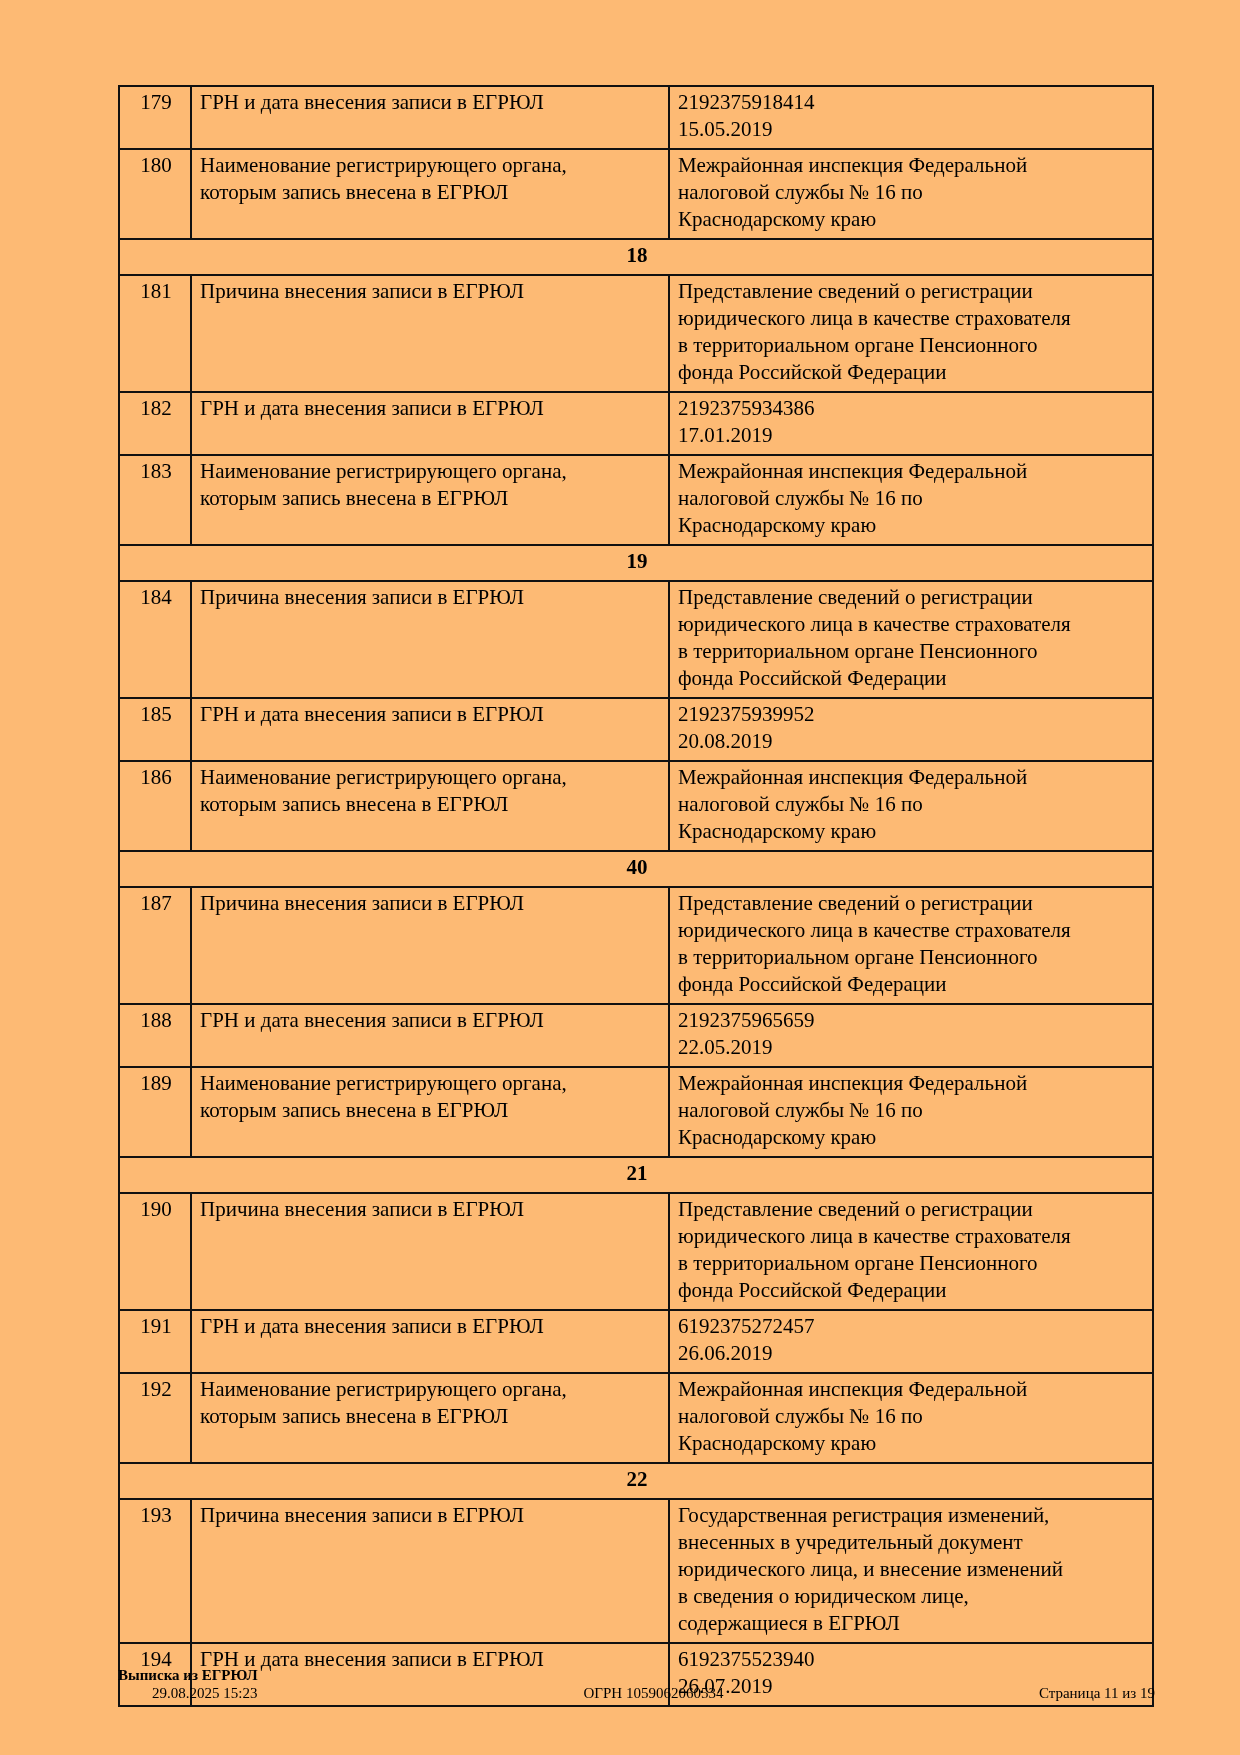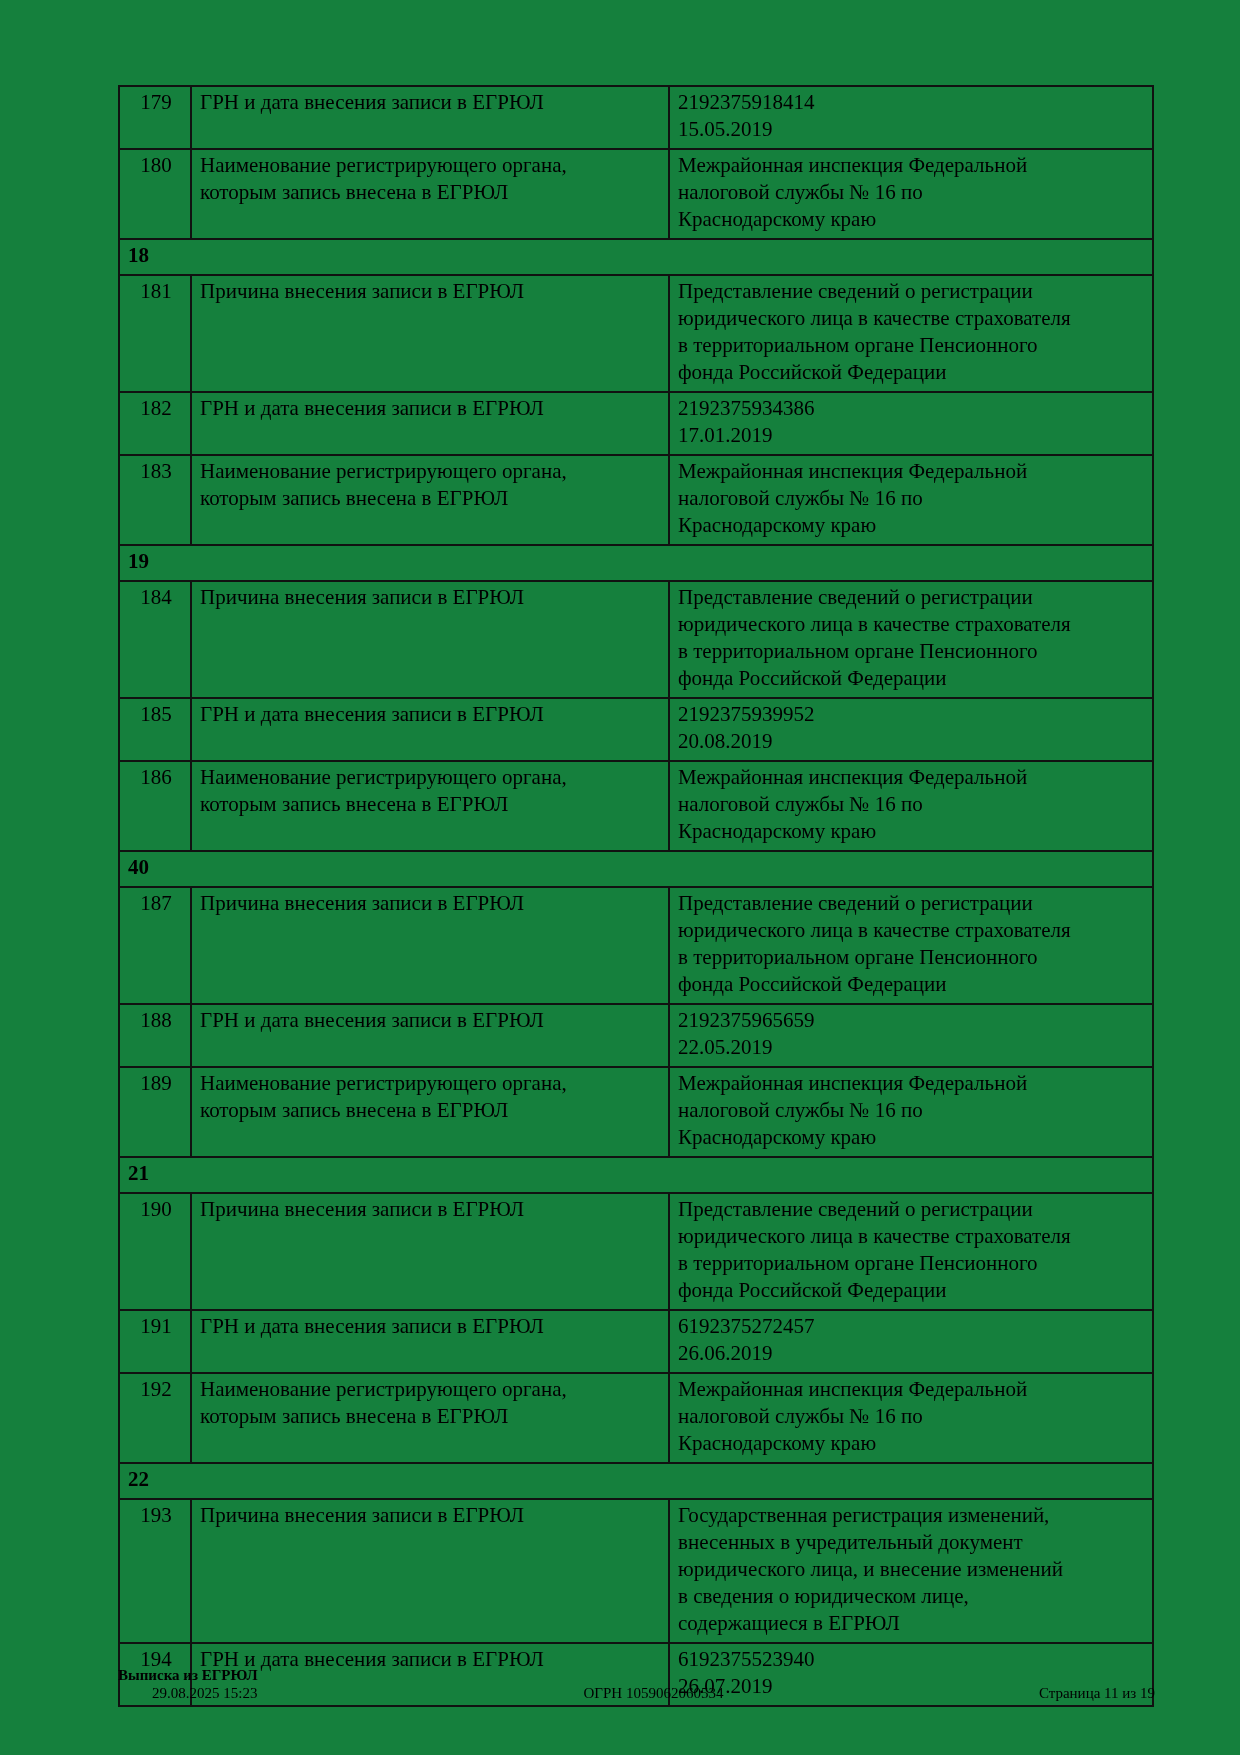--- a/index.html
+++ b/index.html
@@ -11,21 +11,21 @@
     width: 1240px;
     height: 1755px;
     position: relative;
     font-family: "Liberation Serif", "DejaVu Serif", serif;
     color: #000000;
   }
   .page {
     position: relative;
     width: 1240px;
     height: 1755px;
-    background: #15803d;
+    background: #fdba74;
     overflow: hidden;
   }
   table.egrul {
     position: absolute;
     left: 118px;
     top: 85px;
     width: 1034px;
     border-collapse: collapse;
     table-layout: fixed;
     font-size: 21px;
@@ -36,20 +36,21 @@
     vertical-align: top;
     padding: 2px 6px 5px 8px;
     overflow: hidden;
   }
   td.num-cell {
     text-align: center;
     padding-left: 2px;
     padding-right: 2px;
   }
   td.section-cell {
+    text-align: center;
     font-weight: bold;
     padding-top: 1px;
     padding-bottom: 3px;
     font-family: Liberation Serif, serif;
   }
   .text-line {
     white-space: nowrap;
   }
   .footer {
     position: absolute;

